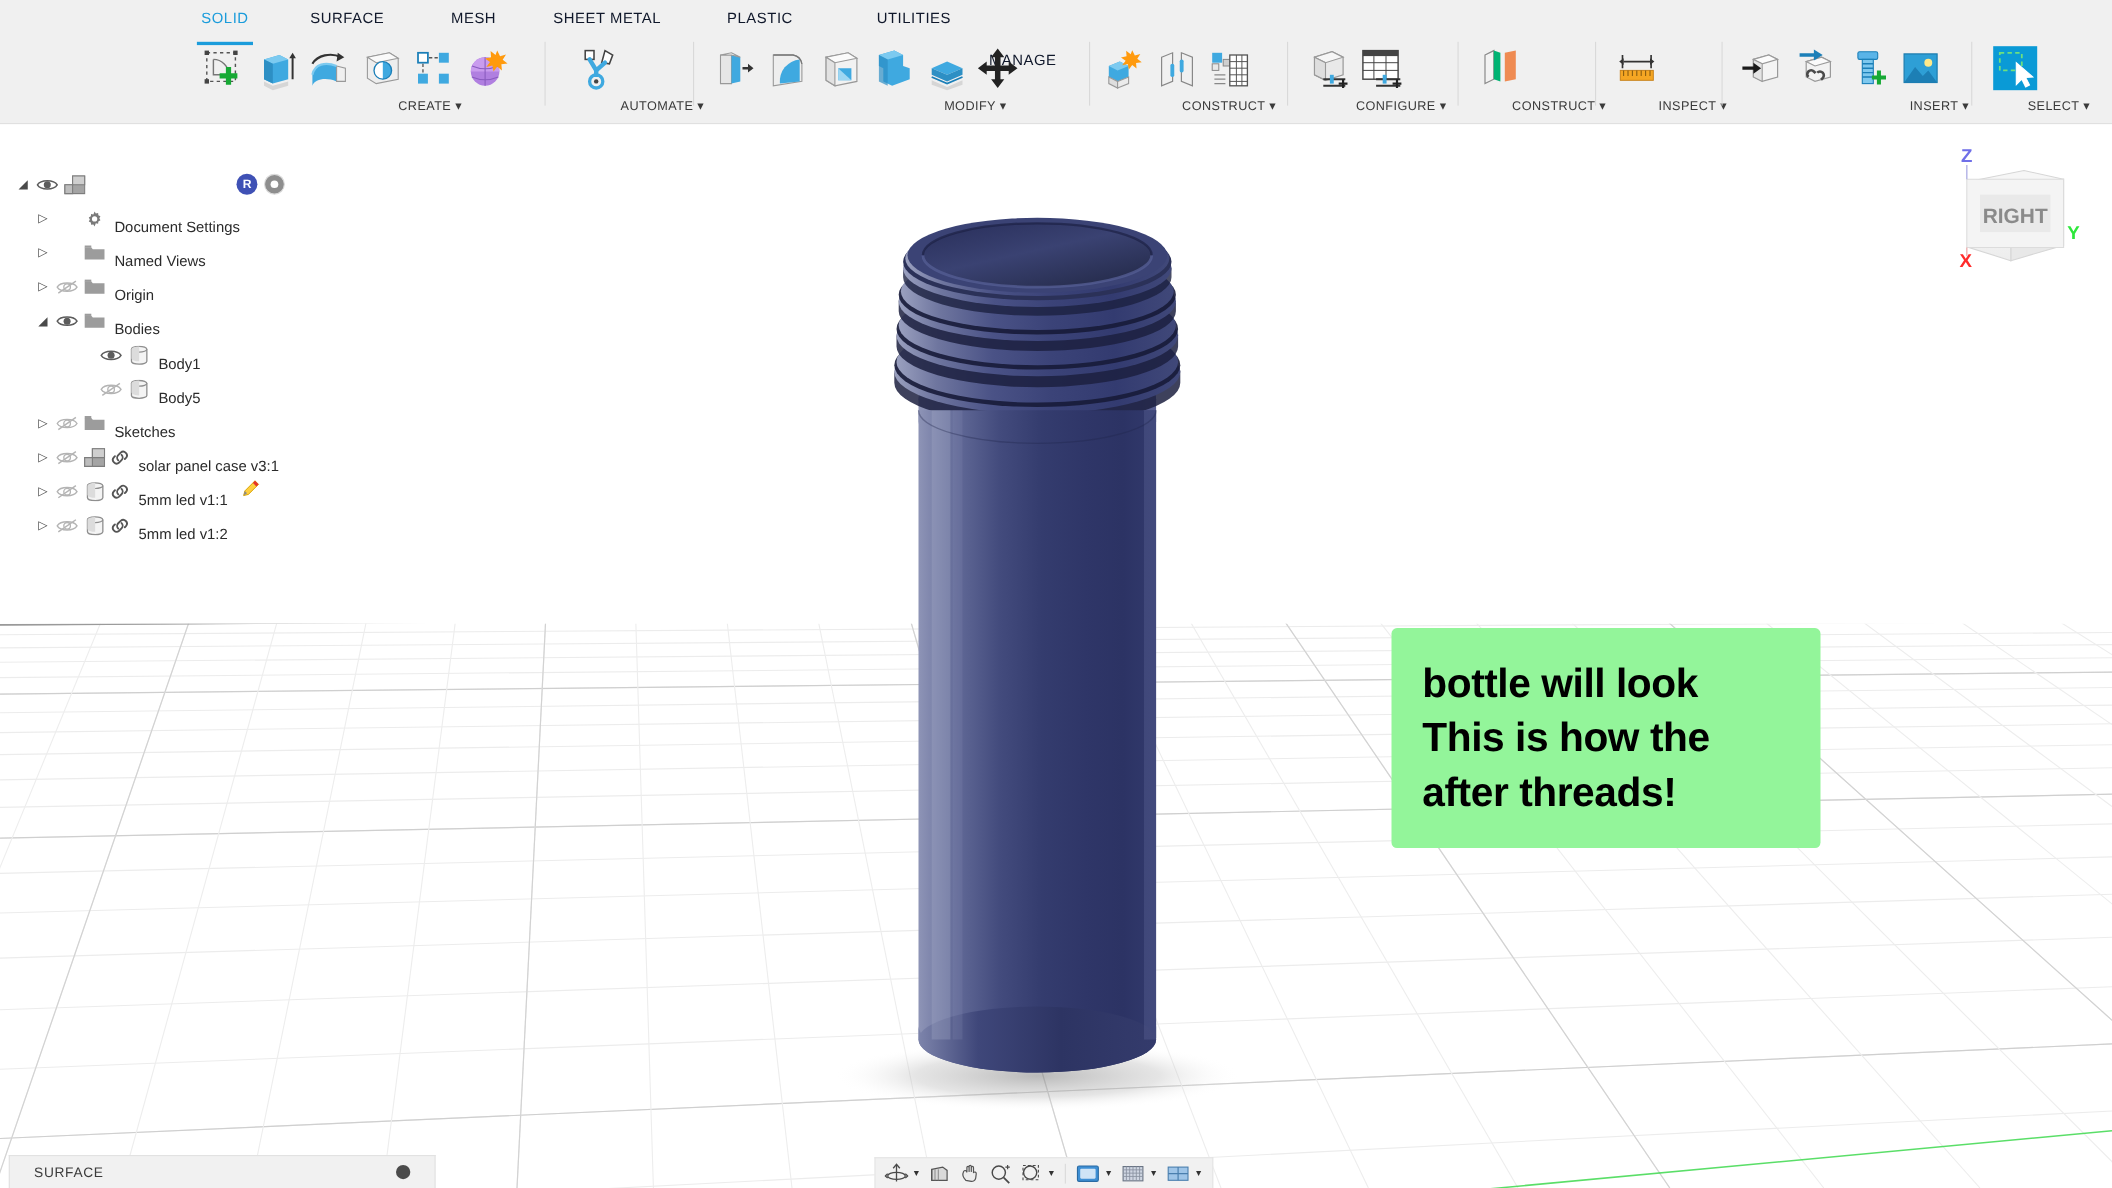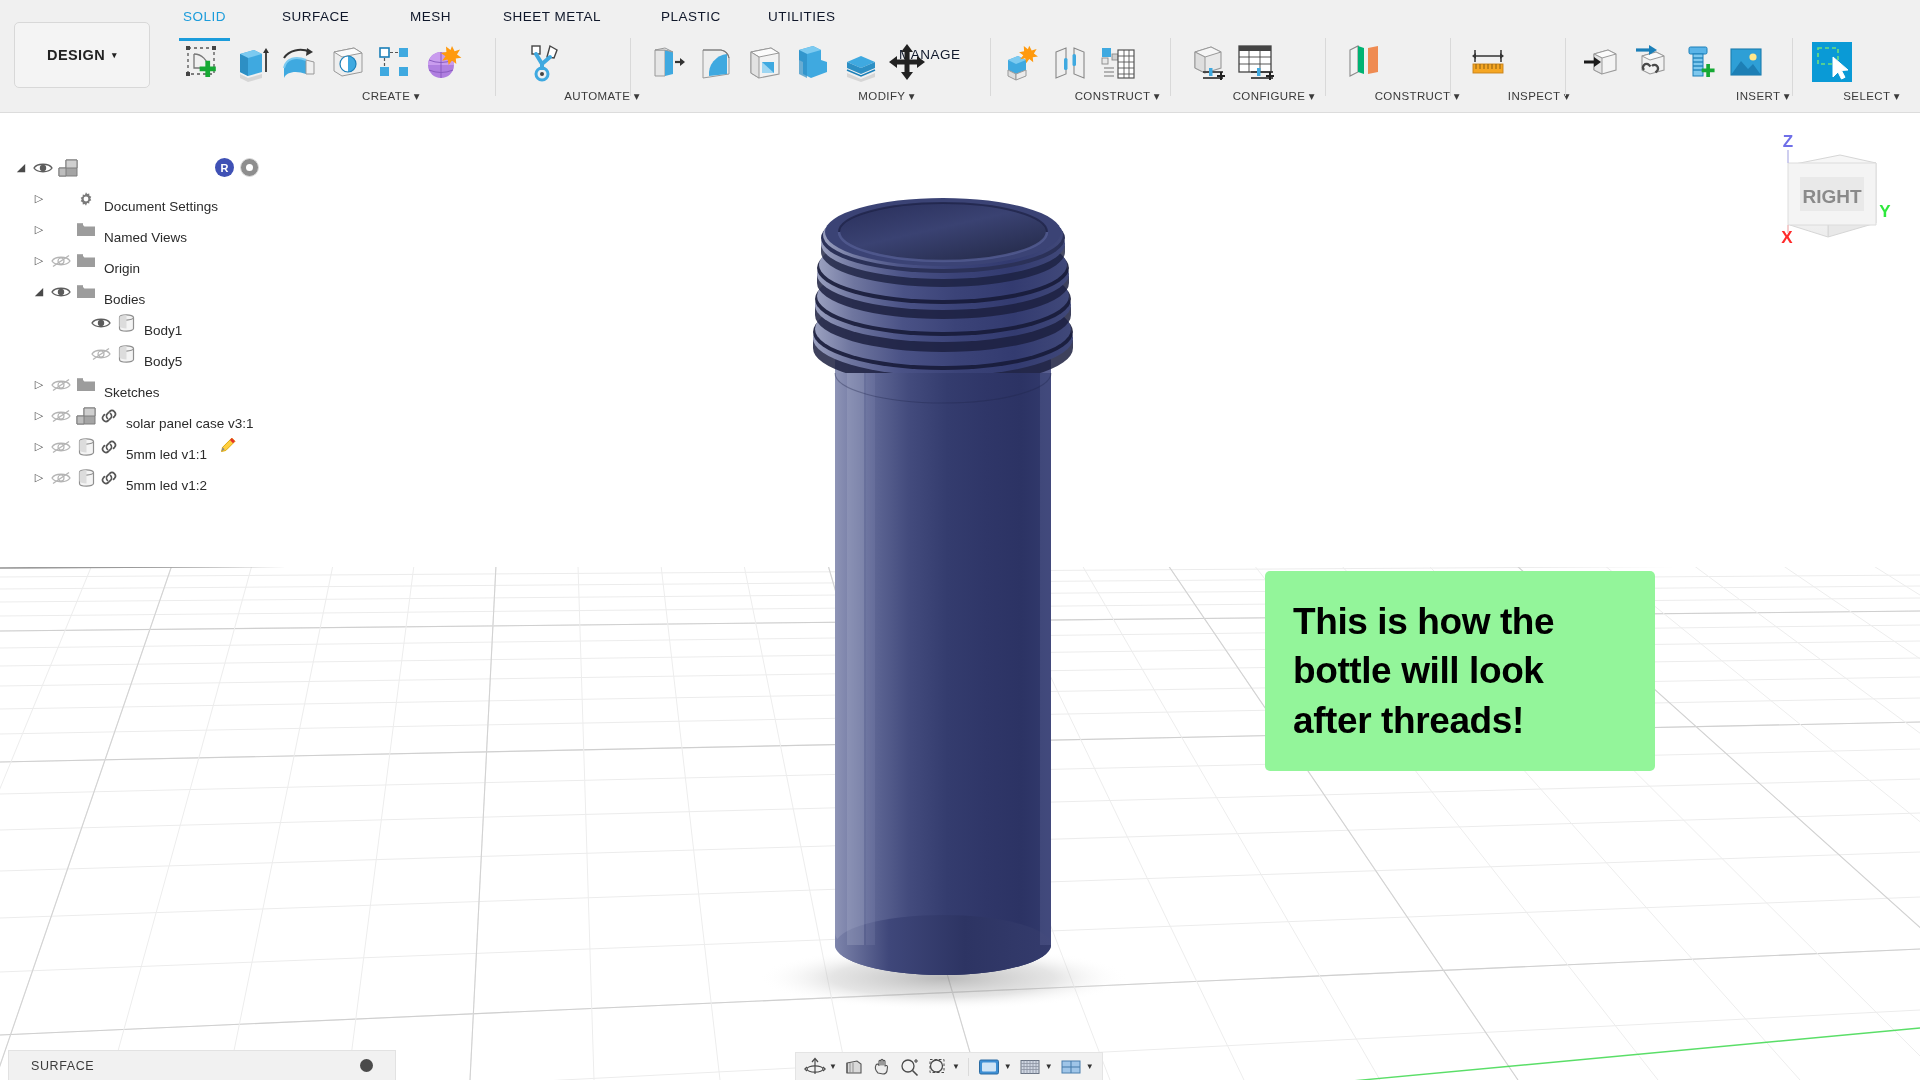--- a/index.html
+++ b/index.html
@@ -162,32 +162,28 @@
 </head>
 <body>
 
 <div id="top-scroll">
   <div class="track"></div>
   <div class="thumb"></div>
 </div>
 
 <div id="ribbon">
 
-  <div id="design-btn">
-    <span>DESIGN</span>
-    <span class="caret">▾</span>
-  </div>
 
   <div class="tabrow" id="tabrow">
       <div class="tab active" style="left: 183px;"><span>SOLID</span><span class="underline"></span></div>
       <div class="tab" style="left: 282px;"><span>SURFACE</span></div>
       <div class="tab" style="left: 410px;"><span>MESH</span></div>
       <div class="tab" style="left: 503px;"><span>SHEET METAL</span></div>
       <div class="tab" style="left: 661px;"><span>PLASTIC</span></div>
-      <div class="tab" style="left: 768px;"><span>UTILITIES</span></div>
+      <div class="tab" style="left: 797px;"><span>UTILITIES</span></div>
       <div class="tab" style="left: 899px; margin-top: 38px;"><span>MANAGE</span></div>
     </div>
   <div class="groups" id="groups">
       <div class="group" style="left: 180px; width: 240px;">
         <div class="icons">
           <div class="ic">
             <svg viewBox="0 0 44 44">
       <g stroke="#555" stroke-width="1.3" fill="none" stroke-dasharray="3 3">
                 <rect x="8" y="8" width="26" height="26"></rect>
               </g>
@@ -951,22 +947,22 @@
     <text x="84" y="78" font-family="Liberation Sans, sans-serif" font-size="19" font-weight="bold" fill="#8a8a8a" text-anchor="middle">RIGHT</text>
 
     <text x="40" y="22" font-family="Liberation Sans, sans-serif" font-size="17" font-weight="bold" fill="#6f6fe8" text-anchor="middle">Z</text>
     <line x1="40" y1="25" x2="40" y2="38" stroke="#b9b9e8" stroke-width="1.4"></line>
     <text x="137" y="92" font-family="Liberation Sans, sans-serif" font-size="17" font-weight="bold" fill="#2ee83c" text-anchor="middle">Y</text>
     <text x="39" y="118" font-family="Liberation Sans, sans-serif" font-size="17" font-weight="bold" fill="#ff2a2a" text-anchor="middle">X</text>
     <line x1="40" y1="100" x2="40" y2="108" stroke="#f0b8b8" stroke-width="1.4"></line>
   </svg>
 
   <div id="note">
+    <p>bottle will look</p>
     <p>This is how the</p>
-    <p>bottle will look</p>
     <p>after threads!</p>
   </div>
 
   <div id="bottombar">
     <div class="bt">
       <svg width="22" height="20" viewBox="0 0 22 20">
         <ellipse cx="11" cy="12" rx="8" ry="3.2" fill="none" stroke="#4a4a4a" stroke-width="1.2"></ellipse>
         <path d="M11 2 L11 17" stroke="#4a4a4a" stroke-width="1.2"></path>
         <path d="M8 5 L11 1.5 L14 5" fill="none" stroke="#4a4a4a" stroke-width="1.2"></path>
         <path d="M3 10 L0.8 12 L3 14" fill="none" stroke="#4a4a4a" stroke-width="1.2"></path>

